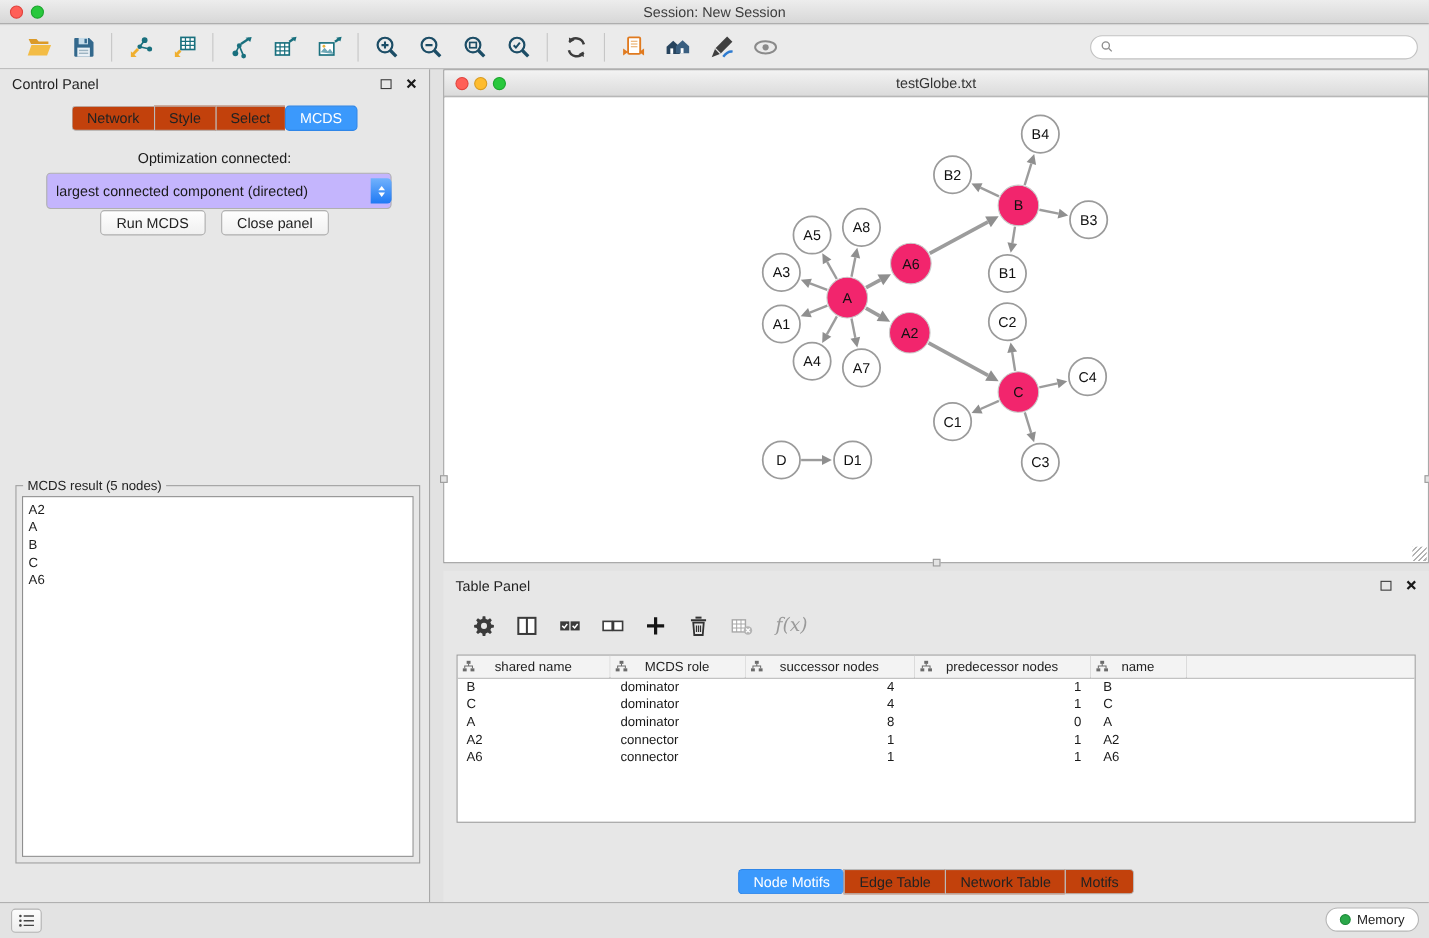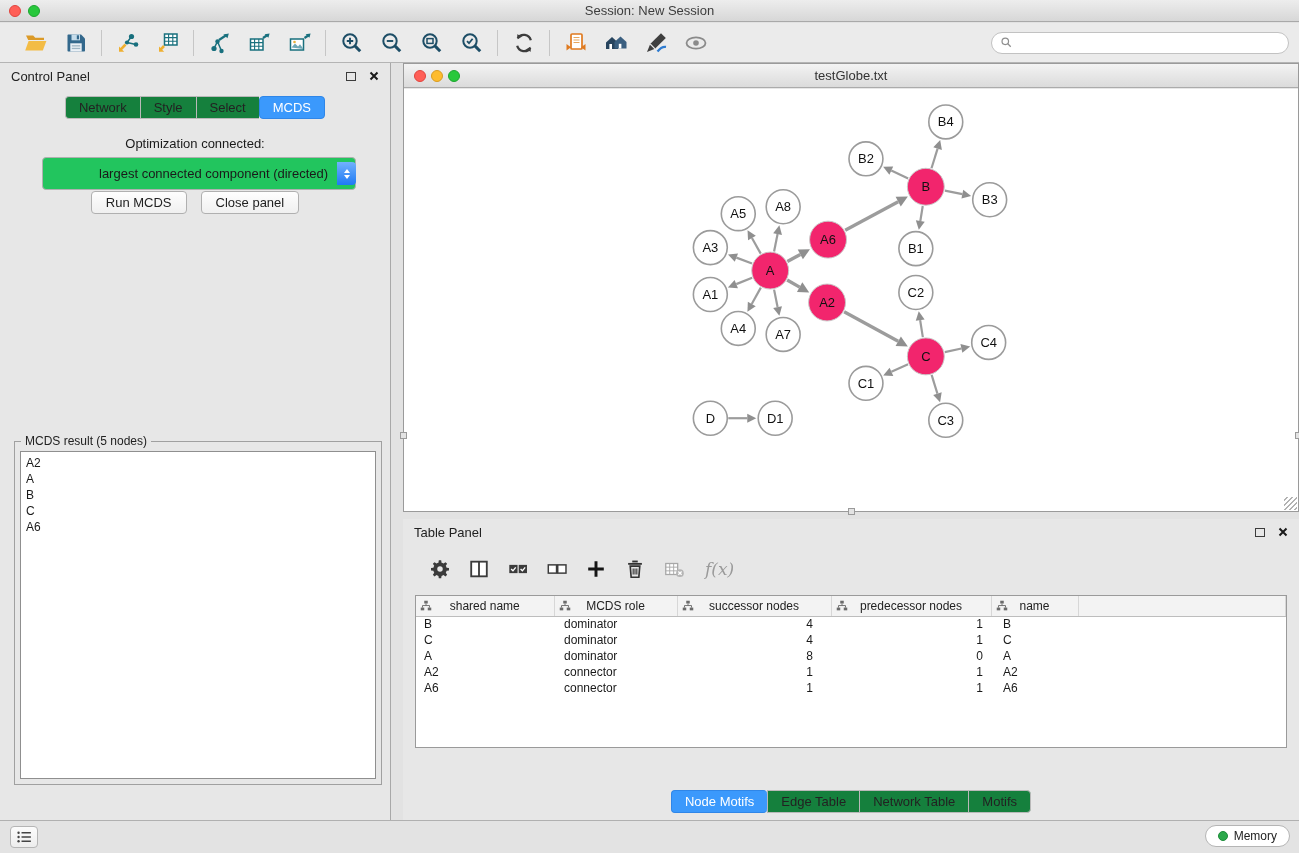--- a/index.html
+++ b/index.html
@@ -34,28 +34,28 @@
   .searchbox input { border:none; outline:none; flex:1; font-size:12px; background:transparent; font-family:inherit; }
   
   .panel-header { height:27px; display:flex; align-items:center; padding:0 11px; font-size:13px; color:#222; }
   .panel-header .spacer { flex:1; }
   .float-icon { width:10px; height:9px; border:1.5px solid #3c3c3c; display:inline-block; margin-right:13px; }
   .close-icon svg { width:10px; height:10px; }
   
   .control-panel { position:absolute; left:0; top:63px; width:391px; height:757px;
     background:#e7e7e7; border-right:1px solid #a8a8a8; }
   .cp-tabs { position:absolute; top:33px; left:0; width:100%; display:flex; justify-content:center; }
-  .cp-tab { padding:3px 13px; font-size:13px; background:#15803d; border:1px solid #b9b9b9;
+  .cp-tab { padding:3px 13px; font-size:13px; background:#c2410c; border:1px solid #b9b9b9;
     border-right:none; color:#222; cursor:default; }
   .cp-tab:first-child { border-radius:4px 0 0 4px; }
   .cp-tab:last-child { border-right:1px solid #b9b9b9; border-radius:0 4px 4px 0; }
   .cp-tab.active { background:#3b99fc; color:#fff; border-color:#2f86e8; border-radius:4px; }
   .opt-label { position:absolute; top:73px; left:0; width:100%; text-align:center; font-size:13px; }
-  .combo { position:absolute; left:42px; top:94px; width:314px; height:33px; background:#22c55e;
-    border:1px solid #b0b0b0; border-radius:4px; display:flex; align-items:center;padding-left:48px; }
+  .combo { position:absolute; left:42px; top:94px; width:314px; height:33px; background:#c4b5fd;
+    border:1px solid #b0b0b0; border-radius:4px; display:flex; align-items:center; }
   .combo-text { flex:1; padding-left:8px; font-size:13px; white-space:nowrap; overflow:hidden; }
   .combo-stepper { width:19px; height:23px; margin:-1px -1px -1px 0; border-radius:0 4px 4px 0;
     background:linear-gradient(#72b2fc,#1e79f4); display:flex; flex-direction:column;
     align-items:center; justify-content:center; gap:2px; }
   .combo-stepper .up { width:0; height:0; border-left:3.5px solid transparent; border-right:3.5px solid transparent; border-bottom:4.5px solid #fff; }
   .combo-stepper .down { width:0; height:0; border-left:3.5px solid transparent; border-right:3.5px solid transparent; border-top:4.5px solid #fff; }
   .cp-buttons { position:absolute; top:128px; left:0; width:100%; display:flex; justify-content:center; gap:14px; }
   .btn { padding:3px 14px; font-size:13px; background:linear-gradient(#fefefe,#f0f0f0);
     border:1px solid #b0b0b0; border-radius:4px; color:#222; cursor:default; }
   .result-box { position:absolute; left:14px; top:378px; width:368px; height:344px; border:1px solid #a0a0a0; }

